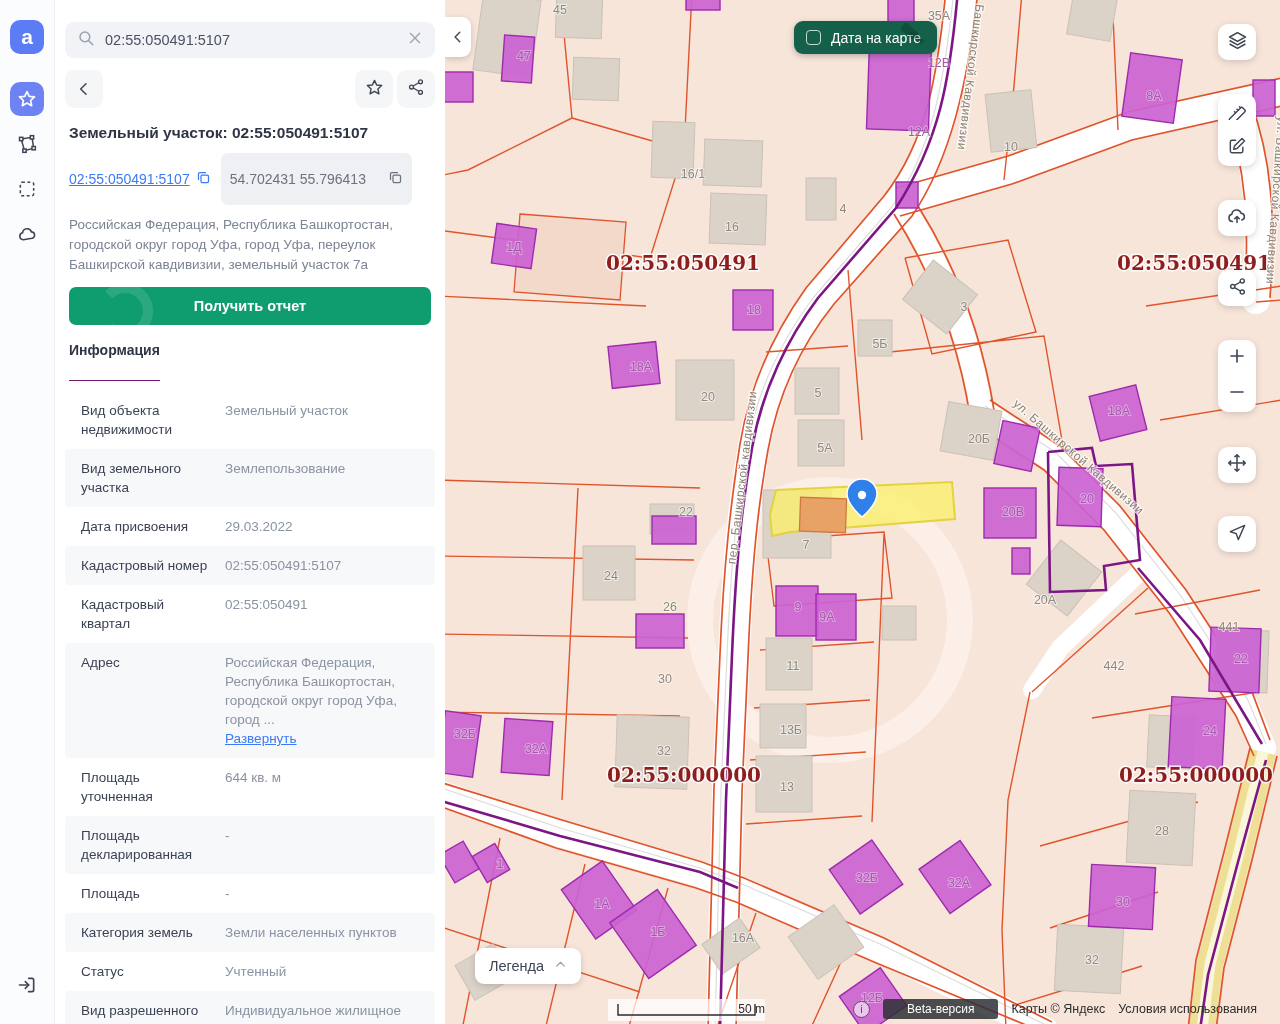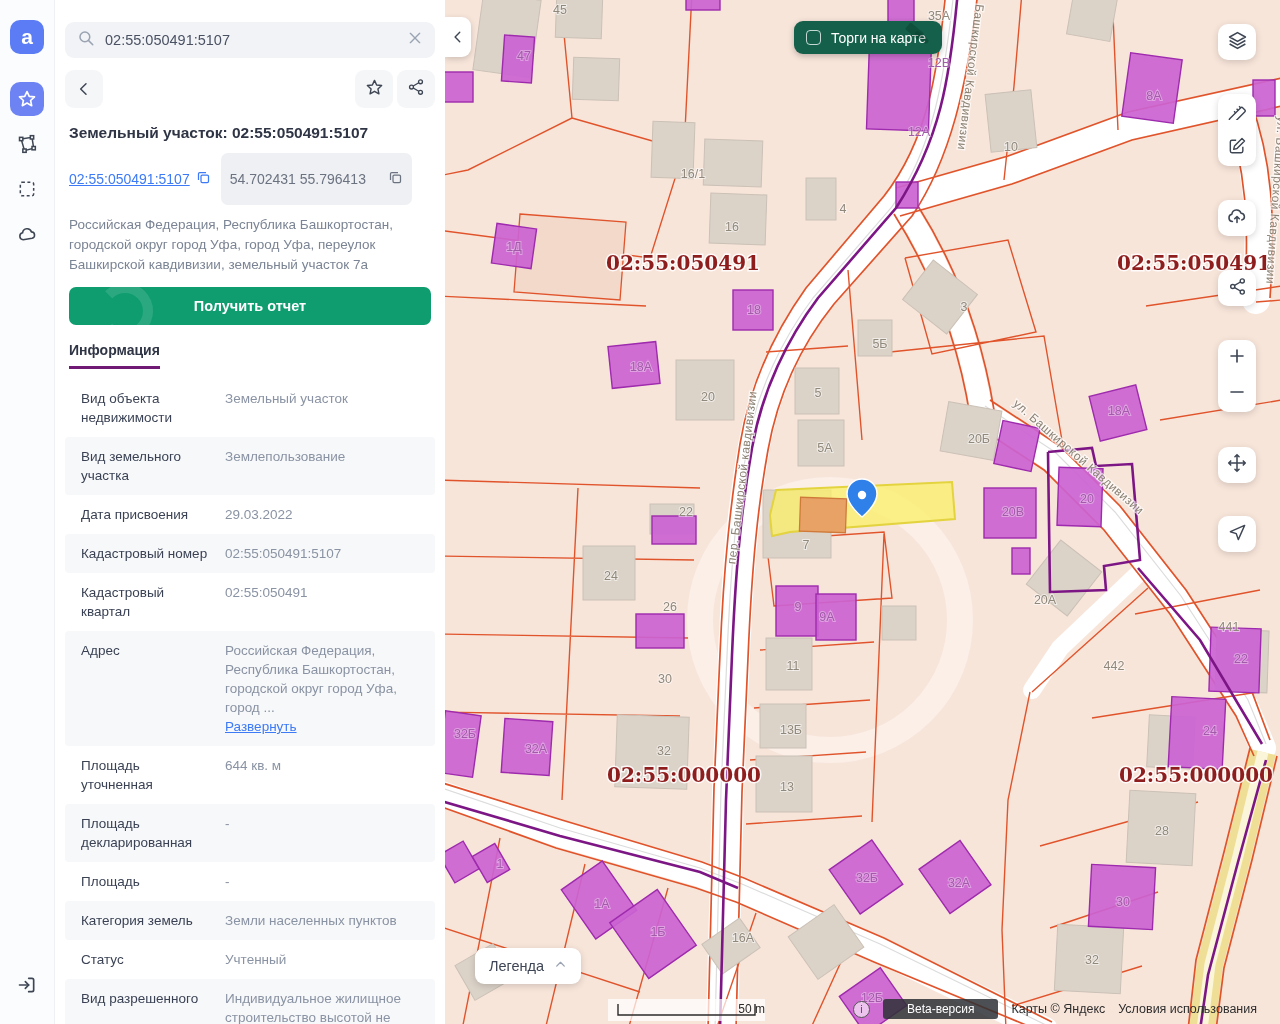--- a/index.html
+++ b/index.html
@@ -22,21 +22,21 @@
   .hdr-row .spacer { flex:1; }
   .hdr-row .sq-btn + .sq-btn { margin-left:4px; }
   .title { font-size:15.5px; font-weight:bold; color:#2f3545; margin:16px 4px 0 4px; }
   .chips { display:flex; align-items:center; gap:10px; margin:11px 4px 0 4px; }
   .chip-link { display:flex; align-items:center; gap:6px; color:#3d7af5; font-size:14px; }
   .chip-gray { display:flex; align-items:center; gap:22px; background:#eef0f3; border-radius:7px; padding:17px 9px; color:#6b7280; font-size:14px; }
   .addr { margin:10px 4px 0 4px; color:#7b8494; font-size:13.5px; line-height:20px; }
   .report-btn { position:relative; overflow:hidden; margin:12px 4px 0 4px; width:calc(100% - 8px); height:38px; background:#0f9d70; border:none; border-radius:7px; color:#fff; font-size:14.5px; font-weight:bold; font-family:"Liberation Sans", sans-serif; cursor:pointer; }
   .report-btn .wm { position:absolute; left:28px; top:-4px; width:56px; height:56px; border:10px solid rgba(255,255,255,.12); border-radius:50%; border-left-color:transparent; }
   .tabs { margin:16px 4px 0 4px; }
-  .tab { display:inline-block; font-size:14px; font-weight:bold; color:#2f3545; padding-bottom:8px; border-bottom:3px solid #701a75; cursor:pointer; }
+  .tab { display:inline-block; font-size:14px; font-weight:bold; color:#2f3545; padding-bottom:22px; border-bottom:1px solid #701a75; cursor:pointer; }
   .info { margin-top:10px; }
   .info-row { display:flex; padding:10px 16px; font-size:13.5px; line-height:19px; border-radius:4px; }
   .info-row:nth-child(even) { background:#f7f8fa; }
   .info-row .k { width:132px; flex:none; color:#3a4254; }
   .info-row .v { flex:1; color:#8a93a3; padding-left:12px; }
   .info-row .v a { color:#3d7af5; }
 
   
   .map { position:relative; width:835px; height:1024px; flex:none; background:#f6e9df; overflow:hidden; }
   .map svg.base { position:absolute; left:0; top:0; }
@@ -427,21 +427,21 @@
     </svg>
 
     <div class="collapse-btn">
         <svg width="14" height="14" viewBox="0 0 24 24" fill="none" stroke="currentColor" stroke-width="2.4" stroke-linecap="round" stroke-linejoin="round">
           <path d="M15 4l-8 8 8 8"></path>
         </svg>
       </div>
 
     <div class="auction-pill">
       <span class="cb"></span>
-      <span>Торги на карте</span>
+      <span>Дата на карте</span>
       <span class="gavel"><svg width="40" height="30" viewBox="0 0 40 30">
             <g fill="rgba(2,40,28,.55)">
               <rect x="12" y="4" width="18" height="9" rx="2" transform="rotate(40 21 8)"></rect>
               <rect x="20" y="12" width="16" height="5" rx="2" transform="rotate(40 28 14)"></rect>
             </g>
           </svg></span>
     </div>
 
     <div class="ctl" style="top:24px">
       <div class="cbtn">

